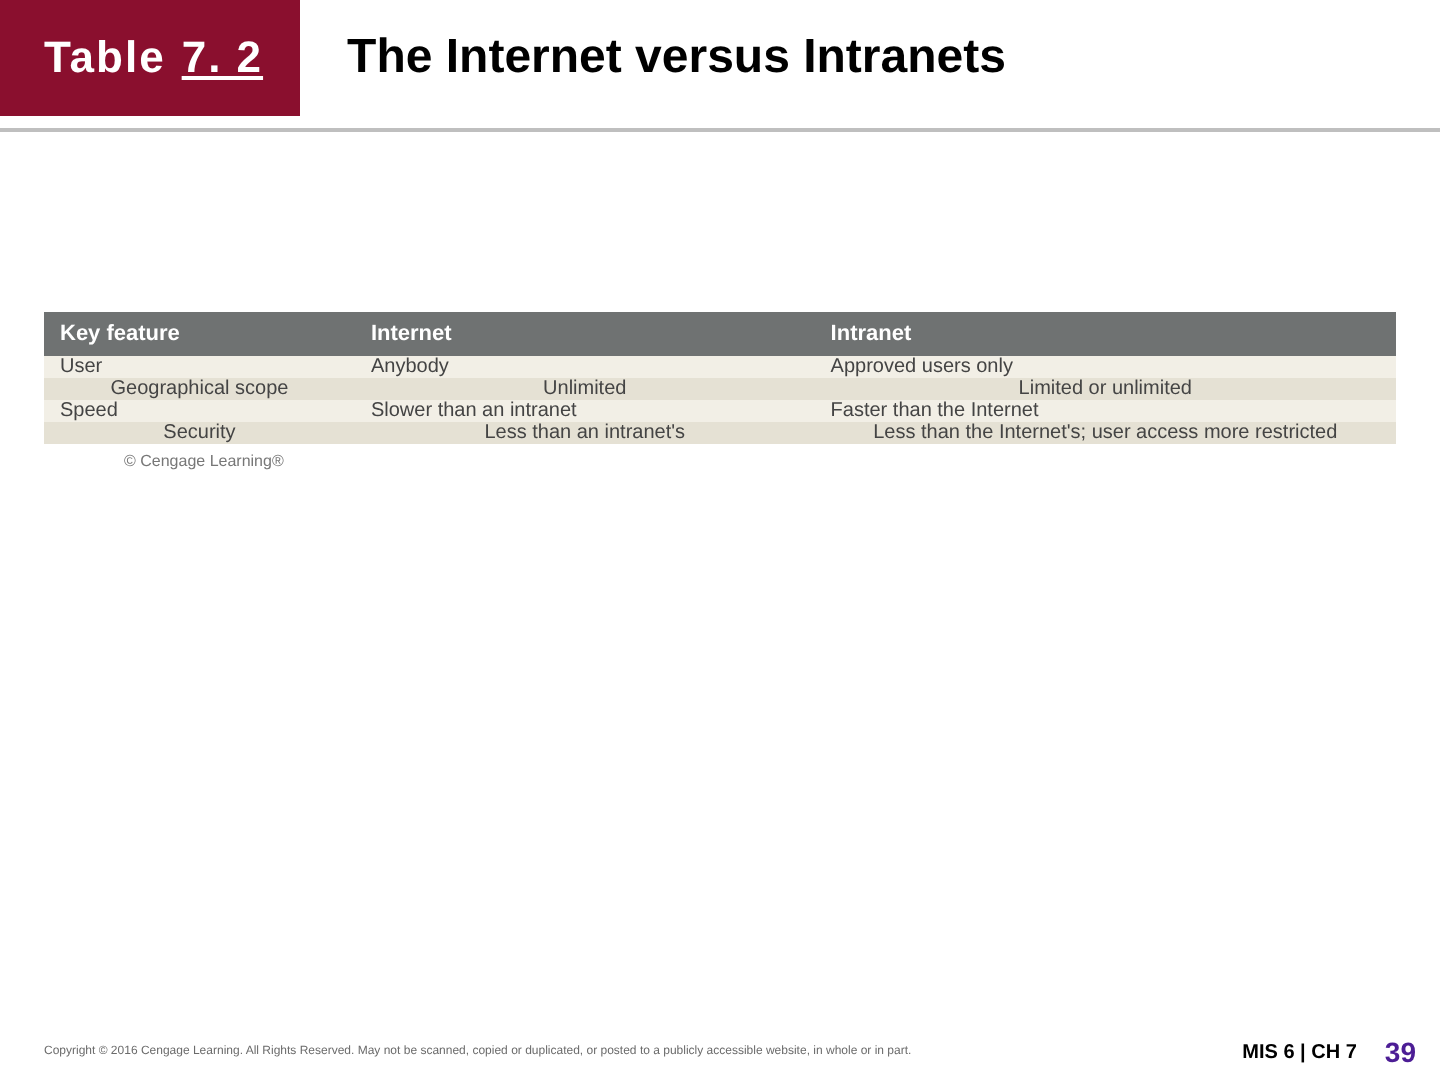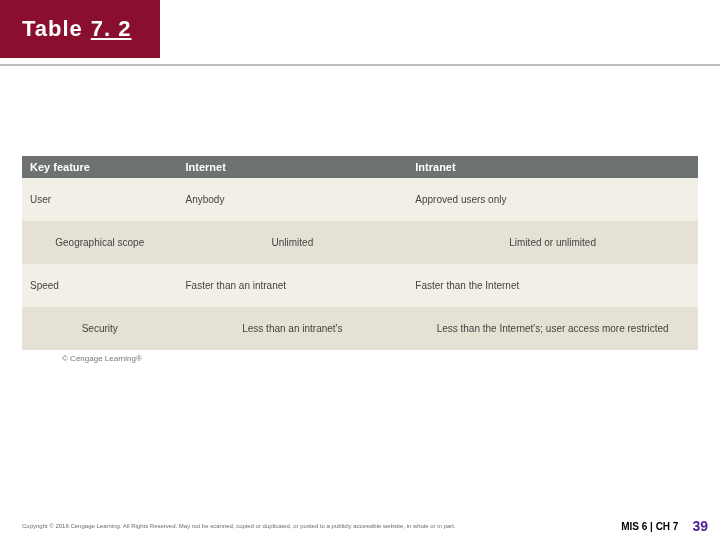--- a/index.html
+++ b/index.html
@@ -15,21 +15,21 @@
   .header {
     display: flex;
     align-items: center;
     height: 58px;
   }
   .table-tag {
     background: #8a0f2e;
     color: #fff;
     font-weight: bold;
     font-size: 22px;
-    padding: 0 28px 0 22px;
+    padding: 0 18px 0 22px;
     display: flex;
     align-items: center;
     height: 100%;
     letter-spacing: 1px;
   }
   .table-tag .num {
     margin-left: 8px;
     text-decoration: underline;
   }
   .title {
@@ -55,21 +55,21 @@
   }
   thead th {
     background: #6f7272;
     color: #fff;
     text-align: left;
     font-weight: bold;
     padding: 5px 8px;
     font-size: 11px;
   }
   tbody td {
-    padding: 16px 8px;
+    padding: 0 8px;
     color: #444;
     vertical-align: middle;
   }
   tbody tr.odd td { background: #f2efe6; }
   tbody tr.even td { background: #e5e1d4; text-align: center; }
   tbody td:first-child { width: 23%; }
   tbody td:nth-child(2) { width: 34%; }
   tbody td:nth-child(3) { width: 43%; }
 
   .attribution {
@@ -107,20 +107,21 @@
   }
 </style>
 </head>
 <body>
 
 <div class="header">
   <div class="table-tag">
     <span>Table</span>
     <span class="num">7. 2</span>
   </div>
+  <div class="title">The Internet versus Intranets</div>
 </div>
 <div class="accent-line"></div>
 
 <div class="table-wrap">
   <table>
     <thead>
       <tr>
         <th>Key feature</th>
         <th>Internet</th>
         <th>Intranet</th>
@@ -132,21 +133,21 @@
         <td>Anybody</td>
         <td>Approved users only</td>
       </tr>
       <tr class="even">
         <td>Geographical scope</td>
         <td>Unlimited</td>
         <td>Limited or unlimited</td>
       </tr>
       <tr class="odd">
         <td>Speed</td>
-        <td>Faster than an intranet</td>
+        <td>Slower than an intranet</td>
         <td>Faster than the Internet</td>
       </tr>
       <tr class="even">
         <td>Security</td>
         <td>Less than an intranet's</td>
         <td>Less than the Internet's; user access more restricted</td>
       </tr>
     </tbody>
   </table>
 </div>

